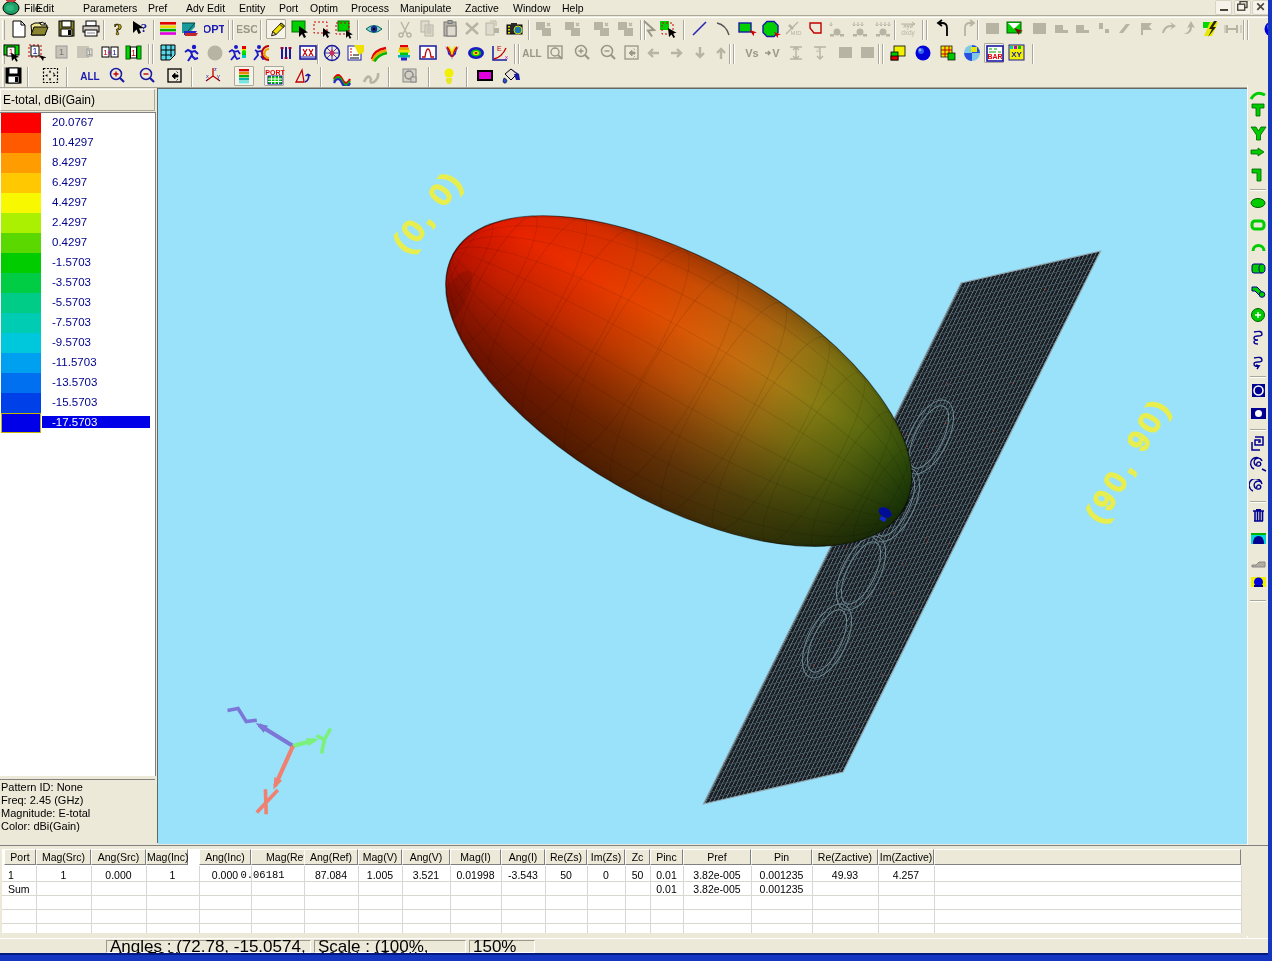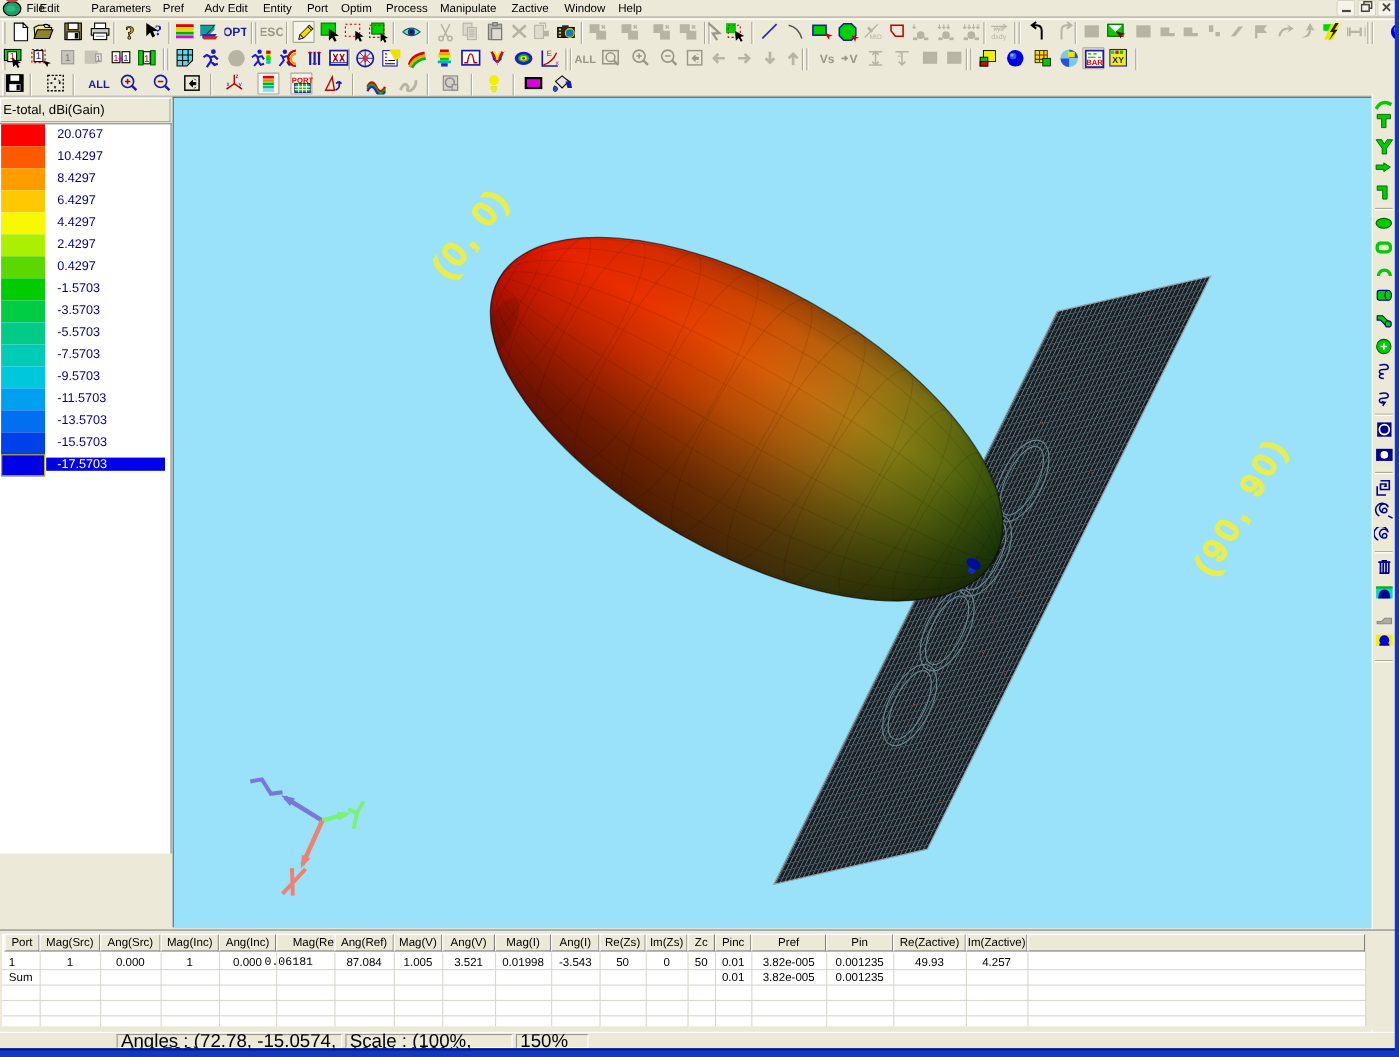--- a/index.html
+++ b/index.html
@@ -758,20 +758,21 @@
         </div>
         <div class="crow" style="top:280px">
           <div class="sw" style="background:#0040e8;"></div>
           <div class="lab">-15.5703</div>
         </div>
         <div class="crow" style="top:300px">
           <div class="sw" style="background:#0000e8;border:1px solid #c8b400;"></div>
           <div class="lab" style="left:41px;background:#0000e8;color:#fff;width:108px;padding-left:10px">-17.5703</div>
         </div>
       </div>
+<div id="linfo">Pattern ID: None<br>Freq: 2.45 (GHz)<br>Magnitude: E-total<br>Color: dBi(Gain)</div>
 </div>
 <div id="view"><svg width="1090" height="755" viewBox="0 0 1090 755">
         <defs>
           <linearGradient id="lg" gradientUnits="userSpaceOnUse" x1="261.95" y1="292.05" x2="779.55" y2="292.05">
             <stop offset="0" stop-color="#dd1400"></stop>
             <stop offset="0.10" stop-color="#e82400"></stop>
             <stop offset="0.25" stop-color="#e93300"></stop>
             <stop offset="0.38" stop-color="#e24800"></stop>
             <stop offset="0.50" stop-color="#d55f08"></stop>
             <stop offset="0.60" stop-color="#bf7010"></stop>
@@ -967,21 +968,21 @@
     </div>
 <div id="tpanel">
       <div id="tbl">
         <div class="th" style="left:2px;width:32px">Port</div>
         <div class="td" style="left:2px;width:32px;top:19px;text-align:left;padding-left:4px;">1</div>
         <div class="td" style="left:2px;width:32px;top:33px;text-align:left;padding-left:4px;">Sum</div>
         <div class="th" style="left:34px;width:55px">Mag(Src)</div>
         <div class="td" style="left:34px;width:55px;top:19px;">1</div>
         <div class="th" style="left:89px;width:55px">Ang(Src)</div>
         <div class="td" style="left:89px;width:55px;top:19px;">0.000</div>
-        <div class="th" style="left:144px;width:53px">Mag(Inc)</div>
+        <div class="th" style="left:144px;width:42px">Mag(Inc)</div>
         <div class="td" style="left:144px;width:53px;top:19px;">1</div>
         <div class="th" style="left:197px;width:52px">Ang(Inc)</div>
         <div class="td" style="left:197px;width:52px;top:19px;">0.000</div>
         <div class="th" style="left:249px;width:74px">Mag(Ref)</div>
         <div class="td" style="left:234px;width:53px;top:19px;font-family:Liberation Mono, monospace;">0.06181</div>
         <div class="th" style="left:302px;width:54px">Ang(Ref)</div>
         <div class="td" style="left:302px;width:54px;top:19px;">87.084</div>
         <div class="th" style="left:356px;width:44px">Mag(V)</div>
         <div class="td" style="left:356px;width:44px;top:19px;">1.005</div>
         <div class="th" style="left:400px;width:48px">Ang(V)</div>

